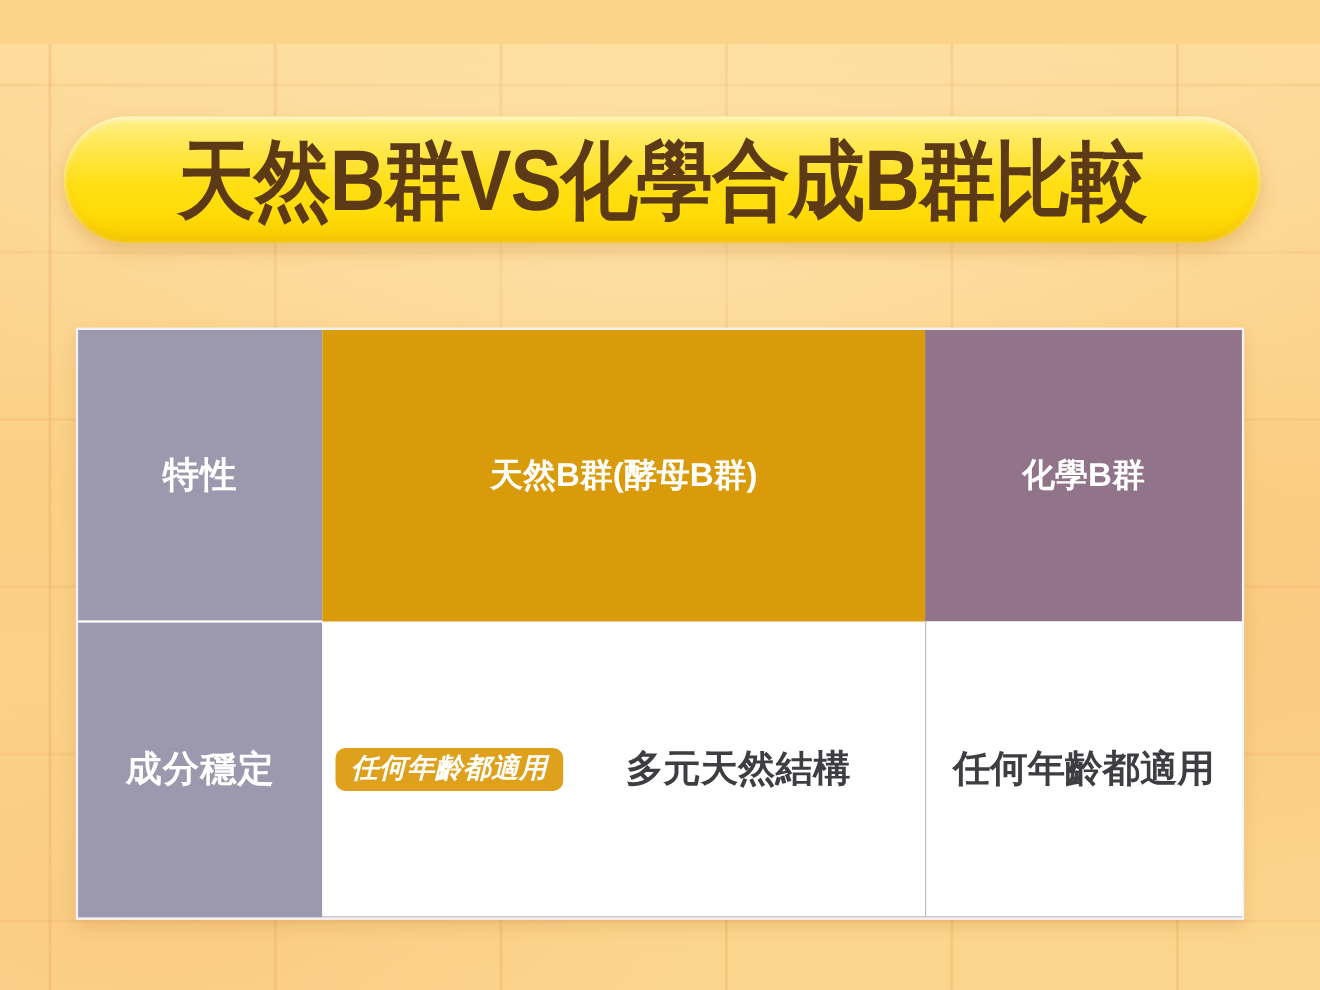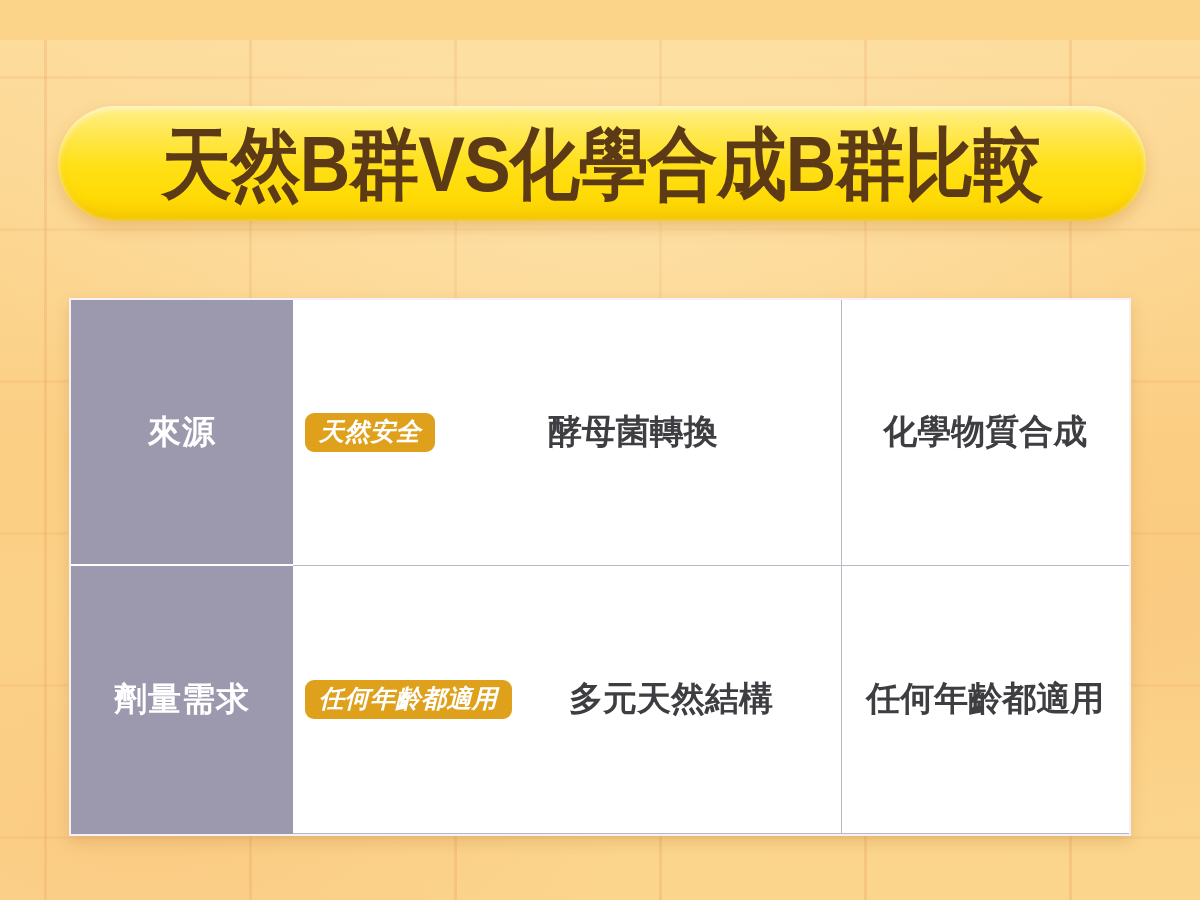--- a/index.html
+++ b/index.html
@@ -188,34 +188,29 @@
   </div>
 
   <div class="table-wrap">
     <table class="cmp">
       <colgroup>
         <col class="c-feat">
         <col class="c-nat">
         <col class="c-chem">
       </colgroup>
       <tbody>
-
         <tr>
-          <td class="feat">來源</td>
-          <td class="val-nat">
-            <div class="nat-inner">
-              <span class="badge">天然安全</span>
-              <span class="nat-value">酵母菌轉換</span>
-            </div>
-          </td>
-          <td class="val-chem">化學物質合成</td>
+          <td class="feat">特性</td>
+          <td class="hd-nat">天然B群(酵母B群)</td>
+          <td class="hd-chem">化學B群</td>
         </tr>
 
+
         <tr>
-          <td class="feat">劑量需求</td>
+          <td class="feat">成分穩定</td>
           <td class="val-nat">
             <div class="nat-inner">
               <span class="badge">任何年齡都適用</span>
               <span class="nat-value">多元天然結構</span>
             </div>
           </td>
           <td class="val-chem">任何年齡都適用</td>
         </tr>
 
 

